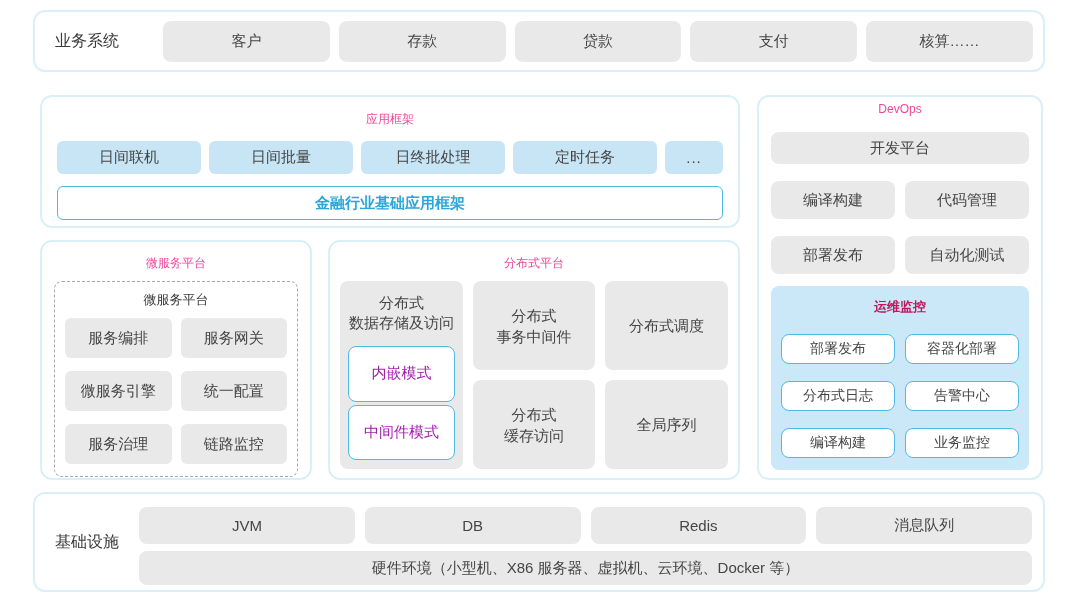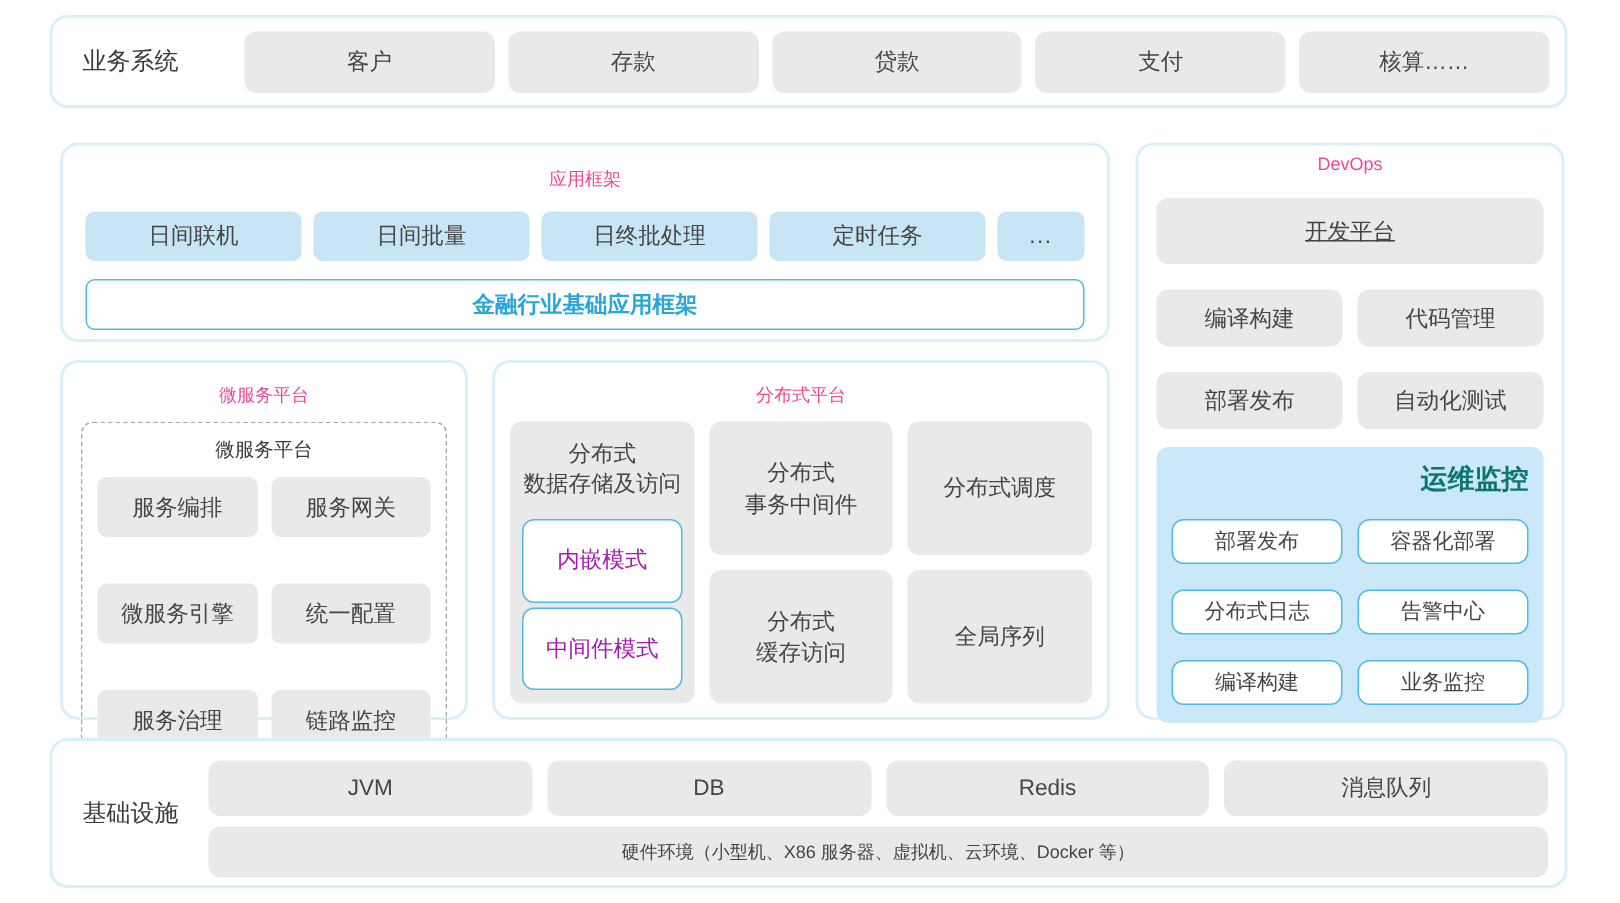--- a/index.html
+++ b/index.html
@@ -70,34 +70,34 @@
   #appfw { left: 40px; top: 95px; width: 700px; height: 133px; }
   #appfw .panel-title { padding-top: 12px; }
   #appfw .blue-row { display: flex; gap: 8px; margin: 12px 15px 0; }
   #appfw .blue-box { height: 33px; flex: 1; }
   #appfw .blue-box.small { flex: none; width: 58px; letter-spacing: 1px; }
   #appfw .accent-box { height: 34px; margin: 12px 15px 0; }
 
   
   #devops { left: 757px; top: 95px; width: 286px; height: 385px; padding: 0 12px; }
   #devops .panel-title { padding-top: 2px; }
-  #devops .gray-box.full { height: 44px; margin-top: 13px; text-decoration: underline; }
+  #devops .gray-box.full { height: 32px; margin-top: 13px; }
   #devops .two-col { display: flex; gap: 10px; margin-top: 17px; }
   #devops .two-col .gray-box { flex: 1; height: 38px; }
   .monitor {
     margin-top: 12px;
     background: #cae8f7;
     border-radius: 8px;
     padding: 9px 10px 12px;
   }
   .monitor-title {
-    text-align: right;
-    font-size: 18px;
+    text-align: center;
+    font-size: 13px;
     font-weight: 700;
-    color: #0f766e;
+    color: #be185d;
     line-height: 20px;
     margin-top: 2px;
   }
   .monitor .two-col { display: flex; gap: 10px; margin-top: 11px; }
   .white-box {
     flex: 1; height: 30px;
     background: #ffffff;
     border: 1.5px solid #4fbae4;
     border-radius: 8px;
     display: flex; align-items: center; justify-content: center;
@@ -117,21 +117,21 @@
   .dashed-title {
     text-align: center;
     font-size: 13px;
     color: #3a3a3a;
     line-height: 17px;
   }
   .grid2 {
     margin-top: 10px;
     display: grid;
     grid-template-columns: 1fr 1fr;
-    gap: 31px 9px;
+    gap: 13px 9px;
   }
   .grid2 .gray-box { height: 40px; border-radius: 6px; }
 
   
   #dist { left: 328px; top: 240px; width: 412px; height: 240px; }
   #dist .panel-title { padding-top: 11px; }
   .dist-grid {
     margin: 8px 10px 0;
     display: grid;
     grid-template-columns: 123px 1fr 123px;
@@ -178,21 +178,21 @@
   
   #infra {
     left: 33px; top: 492px; width: 1012px; height: 100px;
     display: flex; align-items: stretch;
     padding-right: 11px;
   }
   #infra .side-label { align-self: center; }
   #infra .infra-col { flex: 1; }
   #infra .row { display: flex; gap: 10px; margin-top: 13px; }
   #infra .row .gray-box { flex: 1; height: 37px; }
-  #infra .gray-box.full { height: 34px; margin-top: 7px; font-size: 12px; }
+  #infra .gray-box.full { height: 34px; margin-top: 7px; font-size: 15px; }
 </style>
 </head>
 <body>
 
 <div class="canvas">
 
   <section class="panel" id="biz">
     <div class="side-label">业务系统</div>
     <div class="row">
       <div class="gray-box">客户</div>

